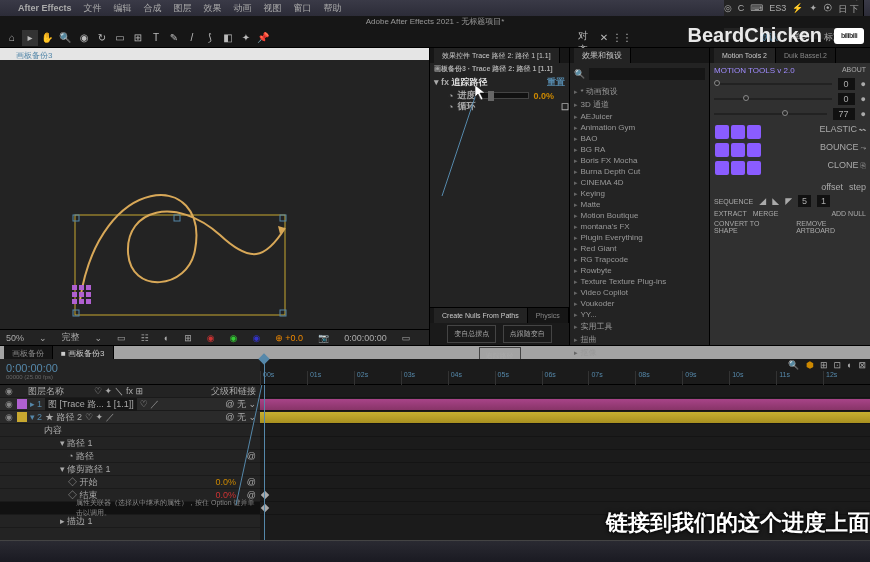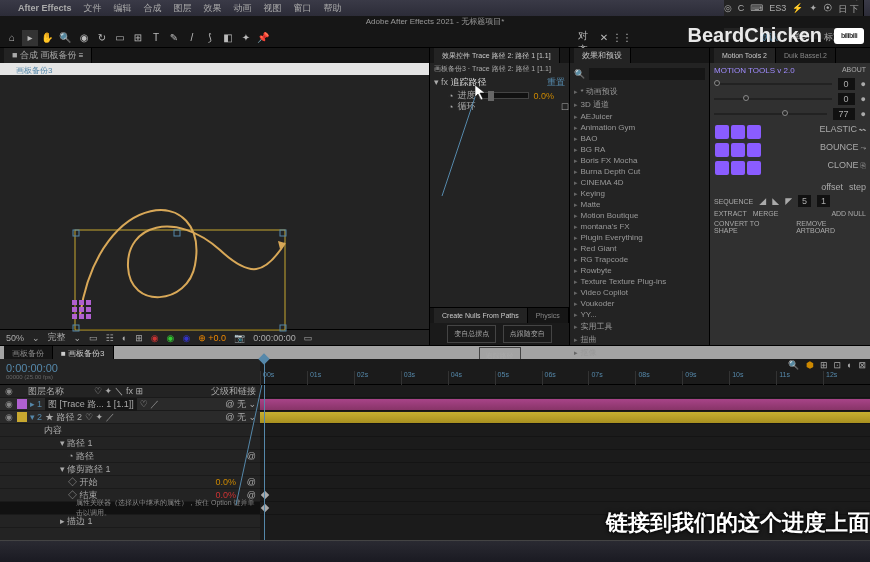--- a/index.html
+++ b/index.html
@@ -12,23 +12,23 @@
 .toolbar { height:20px; background:#161616; border-bottom:1px solid #000; display:flex; align-items:center; padding:0 4px; gap:2px; }
 .tool { width:16px; height:16px; display:flex; align-items:center; justify-content:center; color:#bbb; cursor:pointer; font-size:10px; }
 .tool.sel { background:#333; }
 .panels { display:flex; height:297px; }
 .left { width:430px; display:flex; flex-direction:column; border-right:1px solid #000; }
 .tabrow { height:15px; background:#161616; display:flex; align-items:flex-end; padding-left:4px; }
 .tab { padding:2px 8px; background:#161616; color:#888; font-size:8px; border-right:1px solid #000; height:15px; display:flex; align-items:center; }
 .tab.active { background:#232323; color:#ccc; }
 .compbar { height:12px; background:#e5e5e5; color:#58a; font-size:8px; padding:2px 16px; }
 .canvas { flex:1; background:#232323; position:relative; }
-.viewbar { height:16px; background:#232323; border-top:1px solid #000; display:flex; align-items:center; gap:8px; padding:0 6px; font-size:8px; color:#aaa; }
+.viewbar { height:16px; background:#232323; border-top:1px solid #000; display:flex; align-items:center; gap:15px; padding:0 6px; font-size:8px; color:#aaa; }
 .mid { width:140px; display:flex; flex-direction:column; border-right:1px solid #000; }
-.effctl { flex:1; background:#232323; font-size:8px; }
+.effctl { flex:1; background:#232323; font-size:8px;font-weight:bold; }
 .effrow { padding:1px 4px; color:#aaa; }
 .effprop { padding-left:18px; display:flex; align-items:center; gap:4px; height:11px; }
 .slider { position:relative; width:50px; height:7px; background:#111; border:1px solid #444; }
 .knob { position:absolute; width:6px; height:10px; background:#666; top:-2px; left:8px; }
 .nulls { height:38px; background:#1a1a1a; border-top:1px solid #000; }
 .nullbtn { display:inline-block; border:1px solid #444; padding:3px 6px; margin:2px; font-size:7px; color:#aaa; cursor:pointer; }
 .right { width:140px; border-right:1px solid #000; background:#232323; }
 .srch { height:14px; margin:4px; display:flex; align-items:center; gap:4px; }
 .srch input { flex:1; background:#161616; border:none; height:12px; padding:0 3px; font-size:8px; color:#aaa; }
 .fxlist { padding:0 4px; }
@@ -121,23 +121,20 @@
   <div style="width:120px"></div>
   <span style="margin:0 6px;color:#58a">默认</span>
   <span style="margin:0 6px">学习</span>
   <span style="margin:0 6px">标准</span>
   <div class="tool">🔍</div>
 </div>
 
 <div class="panels">
 
   <div class="left">
-    <div class="tabrow">
-        <div class="tab active"><span>■ 合成 画板备份</span>&nbsp;≡</div>
-      </div>
     <div class="compbar">画板备份3</div>
     <div class="canvas">
       <svg width="430" height="260" style="position:absolute">
         <rect x="75" y="155" width="210" height="100" fill="none" stroke="#c8a830" stroke-width="1"></rect>
         <path d="M 80 240 C 100 110, 210 110, 195 190 C 188 230, 130 235, 128 192 C 126 150, 175 135, 220 175 C 250 203, 265 200, 285 168" fill="none" stroke="#d8a858" stroke-width="2"></path>
         <polygon points="285,168 278,166 280,174" fill="#d8a858"></polygon>
         <g fill="#b060d0">
             <rect x="72" y="225" width="5" height="5"></rect>
             <rect x="79" y="225" width="5" height="5"></rect>
             <rect x="86" y="225" width="5" height="5"></rect>

